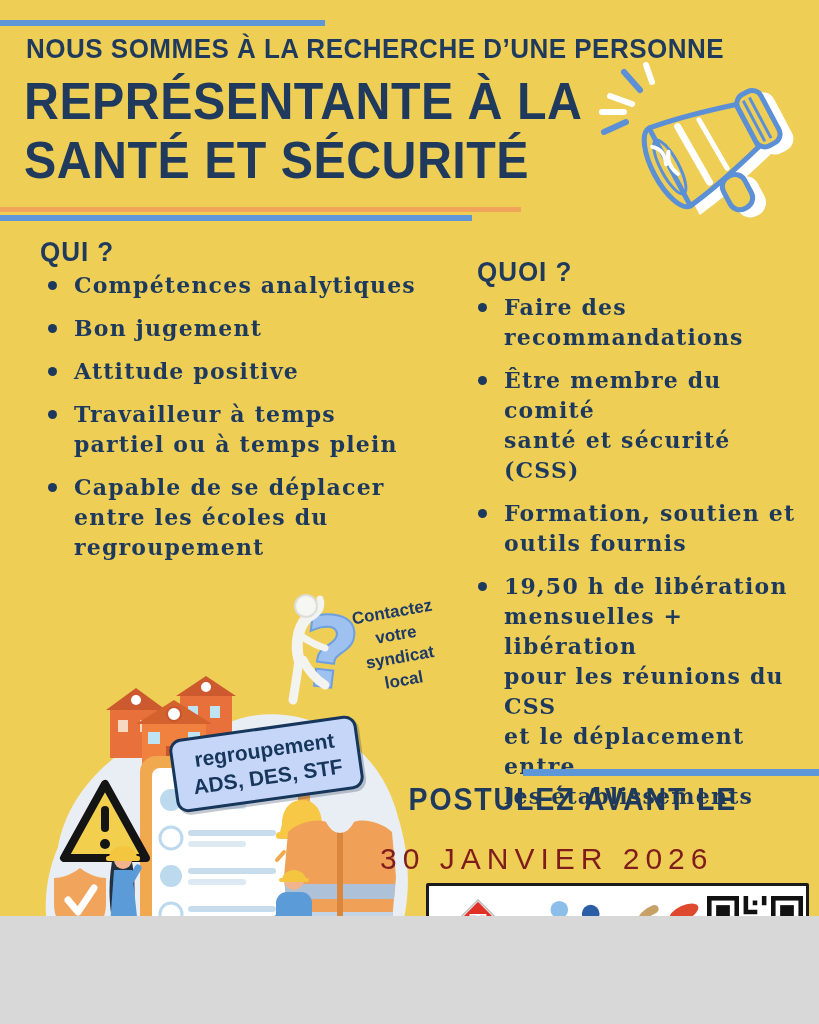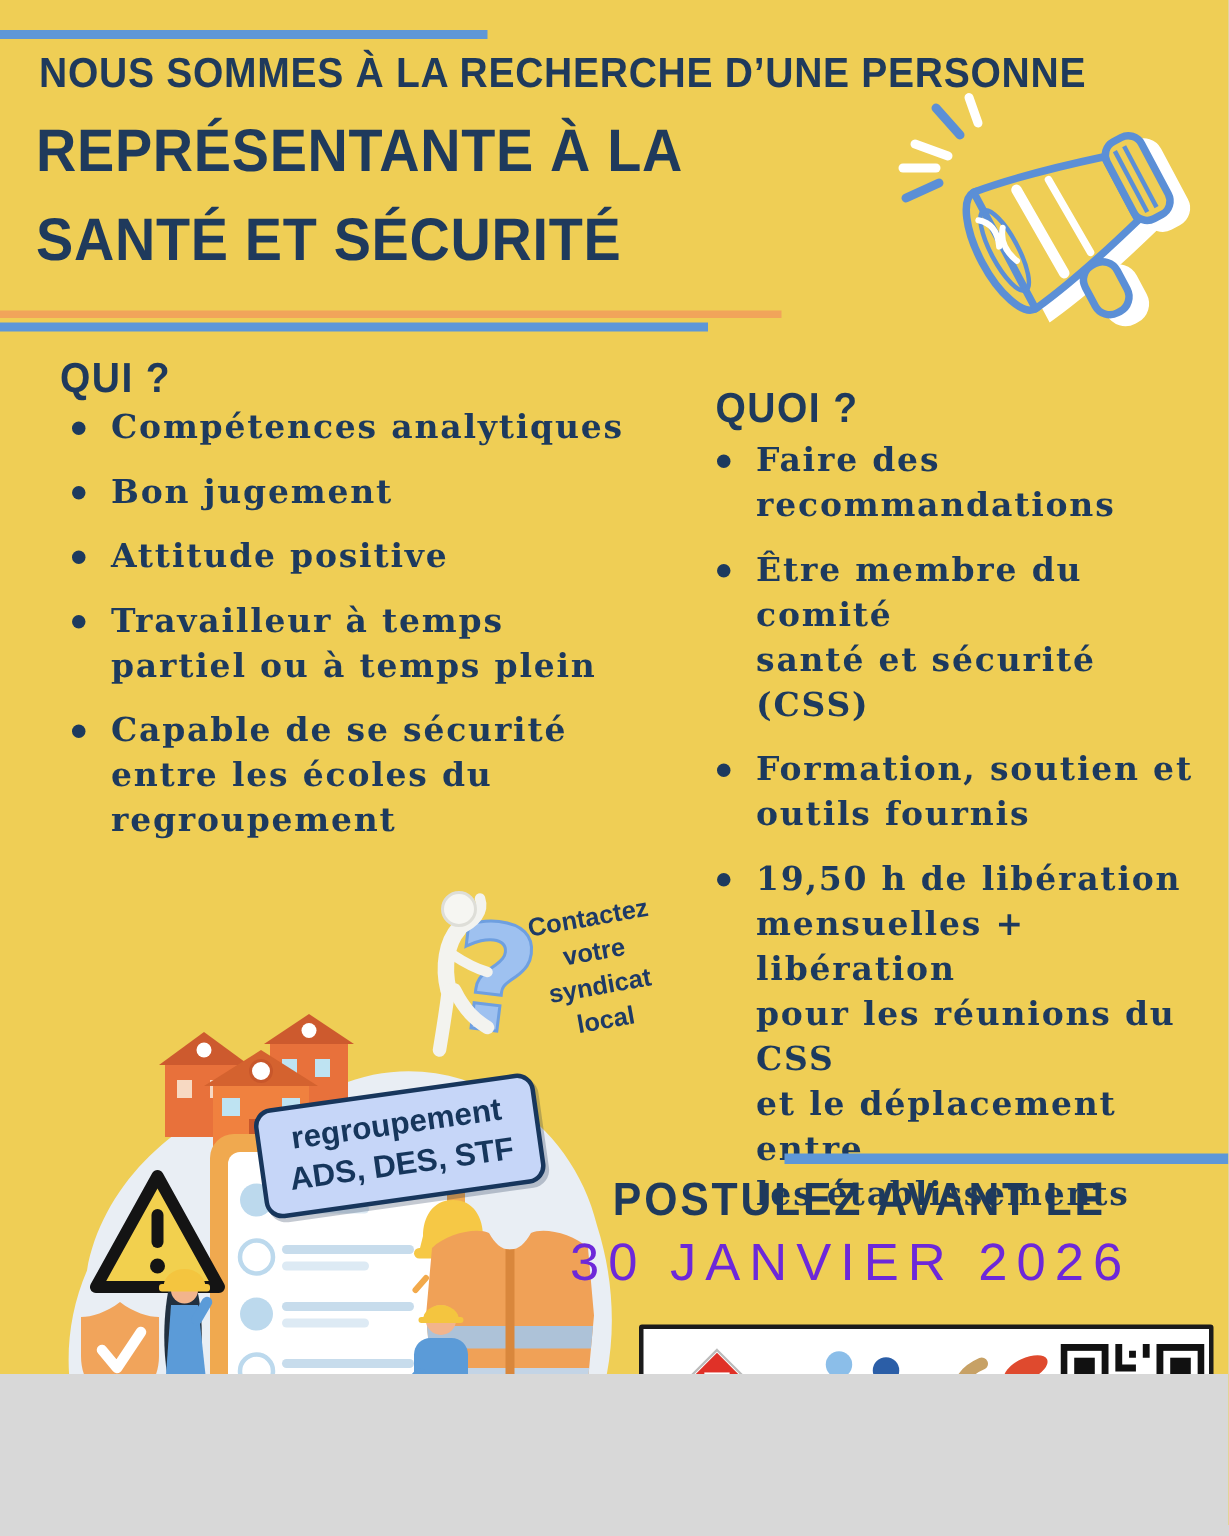--- a/index.html
+++ b/index.html
@@ -14,21 +14,21 @@
   .cond-r { display:inline-block; transform:scaleX(.92); transform-origin:100% 50%; }
 
   
   .rule { position:absolute; }
   .rule-blue-top   { left:0; top:20px;  width:325px; height:6px; background:#5E97D8; }
   .rule-orange-mid { left:0; top:207px; width:521px; height:5px; background:#F1A45A; }
   .rule-blue-mid   { left:0; top:215px; width:472px; height:6px; background:#5E97D8; }
   .rule-blue-bot   { left:523px; top:769px; width:296px; height:7px; background:#5E97D8; }
 
   .kicker { left:26px; top:33px; font-size:28px; font-weight:bold; letter-spacing:.5px; white-space:nowrap; }
-  .title  { left:24px; top:72px; font-size:40px; font-weight:bold; line-height:59px; letter-spacing:.5px; white-space:nowrap; }
+  .title  { left:24px; top:72px; font-size:52px; font-weight:bold; line-height:59px; letter-spacing:.5px; white-space:nowrap; }
 
   .col-head { font-size:28px; font-weight:bold; letter-spacing:1px; white-space:nowrap; }
   .qui-head  { left:40px;  top:236px; }
   .quoi-head { left:477px; top:256px; }
 
   ul.bullets { position:absolute; list-style:none; }
   .qui-list  { left:40px;  top:270px; width:380px; }
   .quoi-list { left:470px; top:292px; width:345px; }
   ul.bullets li {
     position:relative; padding-left:34px; margin-bottom:13px;
@@ -51,21 +51,21 @@
   .badge {
     left:172px; top:727px; transform:rotate(-8deg);
     background:#C6D6F8; border:3px solid #17365C; border-radius:12px;
     padding:6px 16px 8px; text-align:center;
     font-size:21px; font-weight:bold; line-height:27px;
     color:#16365C; white-space:pre-line; box-shadow:2px 3px 0 rgba(20,40,70,.25);
   }
 
   .apply-wrap { left:380px; top:782px; width:412px; }
   .apply-head { font-size:31px; font-weight:bold; letter-spacing:2px; color:#1F3A5C; white-space:nowrap; }
-  .apply-date { margin-top:4px; font-size:35px; font-weight:normal; letter-spacing:6px; color:#6d28d9; white-space:nowrap; }
+  .apply-date { margin-top:24px; font-size:30px; font-weight:normal; letter-spacing:6px; color:#7f1d1d; white-space:nowrap; }
 
   .logo-box {
     left:426px; top:883px; width:383px; height:121px;
     background:#fff; border:3px solid #1b1b1b; border-radius:2px;
     display:flex; align-items:center; justify-content:space-evenly;
   }
   .logo-truss text, .logo-tae text { font-family:"DejaVu Serif", serif; }
 </style>
 </head>
 <body>
@@ -111,21 +111,21 @@
   <div class="rule rule-orange-mid"></div>
   <div class="rule rule-blue-mid"></div>
 
   <div class="abs col-head qui-head"><span class="cond">QUI ?</span></div>
   <ul class="bullets qui-list">
     <li>Compétences analytiques</li>
     <li>Bon jugement</li>
     <li>Attitude positive</li>
     <li>Travailleur à temps
 partiel ou à temps plein</li>
-    <li>Capable de se sécurité
+    <li>Capable de se déplacer
 entre les écoles du
 regroupement</li>
   </ul>
 
   <div class="abs col-head quoi-head"><span class="cond">QUOI ?</span></div>
   <ul class="bullets quoi-list">
     <li>Faire des
 recommandations</li>
     <li>Être membre du comité
 santé et sécurité (CSS)</li>

